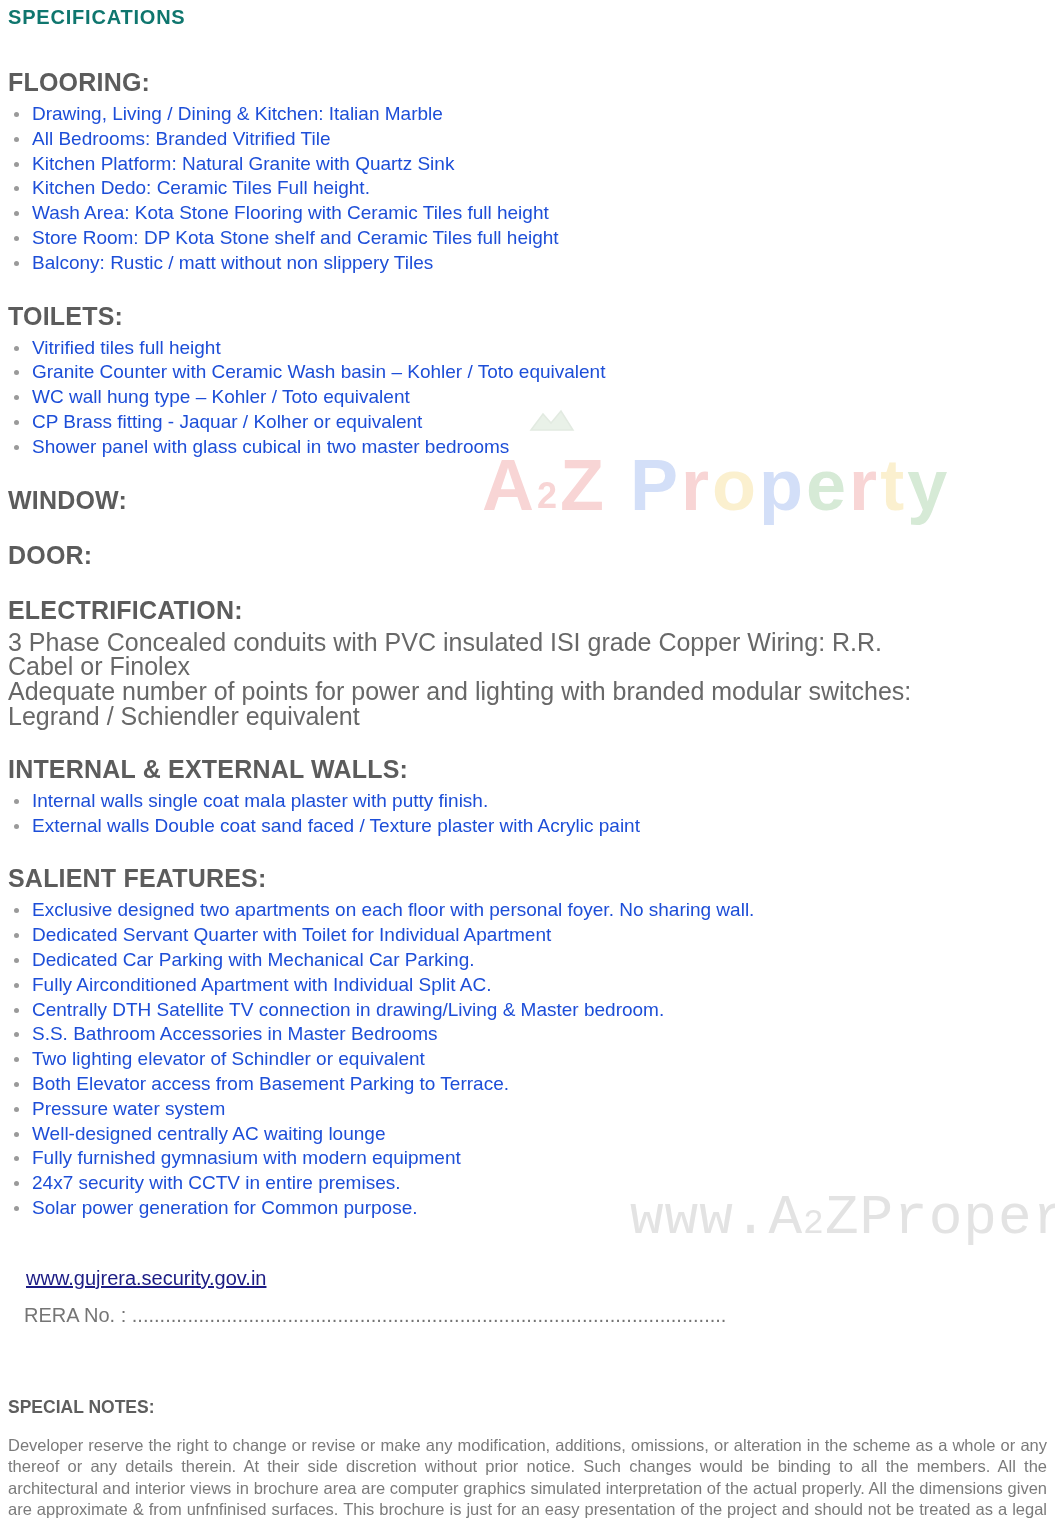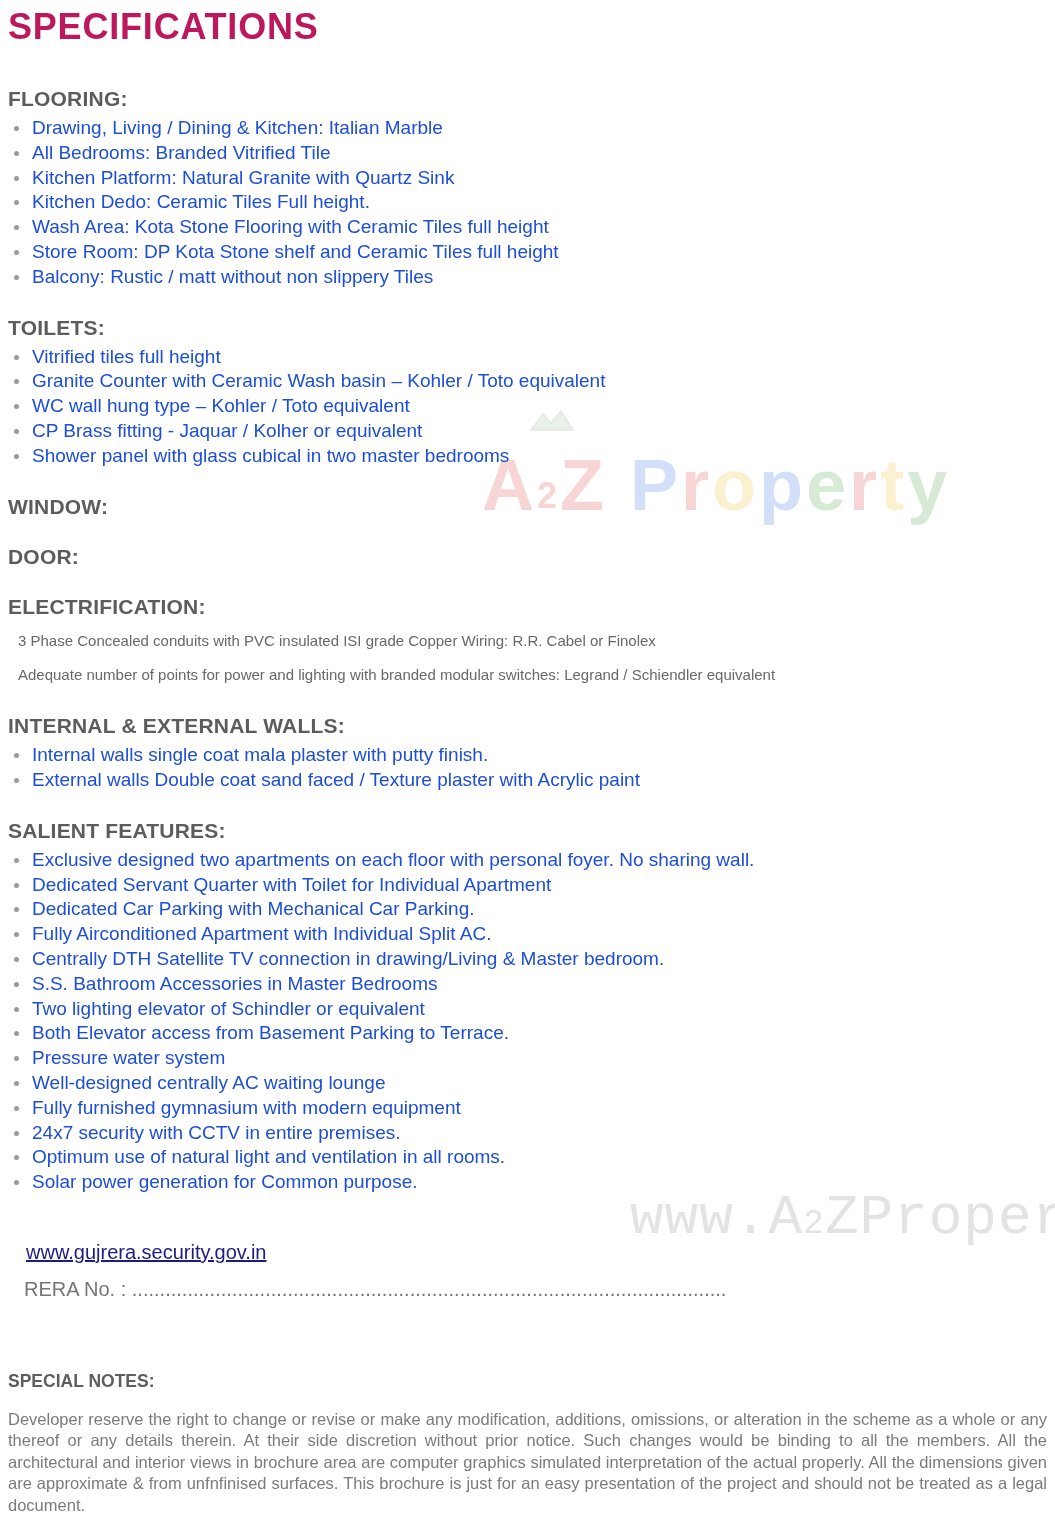--- a/index.html
+++ b/index.html
@@ -7,31 +7,31 @@
     position:relative;
     width:1055px;height:1518px;
     background:#ffffff;
     overflow:hidden;
     box-sizing:border-box;
     padding:6px 8px 0 8px;
     font-family:"Liberation Sans","DejaVu Sans",sans-serif;
   }
   h1.title{
     margin:0;
-    font-size:36px;
-    font-weight:bold;
-    color:#be185d;
+    font-size:20px;
+    font-weight:bold;
+    color:#0f766e;
     letter-spacing:0.8px;
   }
   .sections{position:relative;z-index:2;}
   .spec-section{margin-top:26px;}
   .spec-section.first{margin-top:39px;}
   .spec-section h2{
     margin:0 0 5px 0;
-    font-size:21px;
+    font-size:25px;
     font-weight:bold;
     color:#5c5c5c;
     letter-spacing:0.2px;
   }
   ul.bullets{list-style:none;margin:0;padding:0;}
   ul.bullets li{
     display:flex;
     align-items:flex-start;
     line-height:24.8px;
     font-size:19px;
@@ -39,22 +39,22 @@
   }
   .dot{
     flex:none;
     width:5px;height:5px;
     border-radius:50%;
     background:#9a9a9a;
     margin:10px 13px 0 6px;
   }
   .btext{flex:1;}
   p.flat{
-    margin:10px;
-    font-size:15px;
+    margin:0;
+    font-size:25px;
     line-height:24.8px;
     color:#686868;
     max-width:945px;
   }
   .link-row{margin:46px 0 0 18px;position:relative;z-index:2;}
   a.gov-link{
     font-size:20px;
     color:#1c1c85;
     text-decoration:underline;
   }
@@ -261,24 +261,20 @@
           <li>
             <span class="dot"></span>
             <span class="btext">Fully furnished gymnasium with modern equipment</span>
           </li>
           <li>
             <span class="dot"></span>
             <span class="btext">24x7 security with CCTV in entire premises.</span>
           </li>
           <li>
             <span class="dot"></span>
-            <span class="btext">Optimum use of natural light and ventilation in all rooms.</span>
-          </li>
-          <li>
-            <span class="dot"></span>
             <span class="btext">Solar power generation for Common purpose.</span>
           </li>
         </ul>
       </section>
     </div>
 
   <div class="link-row">
     <a class="gov-link" href="#">www.gujrera.security.gov.in</a>
   </div>
 

